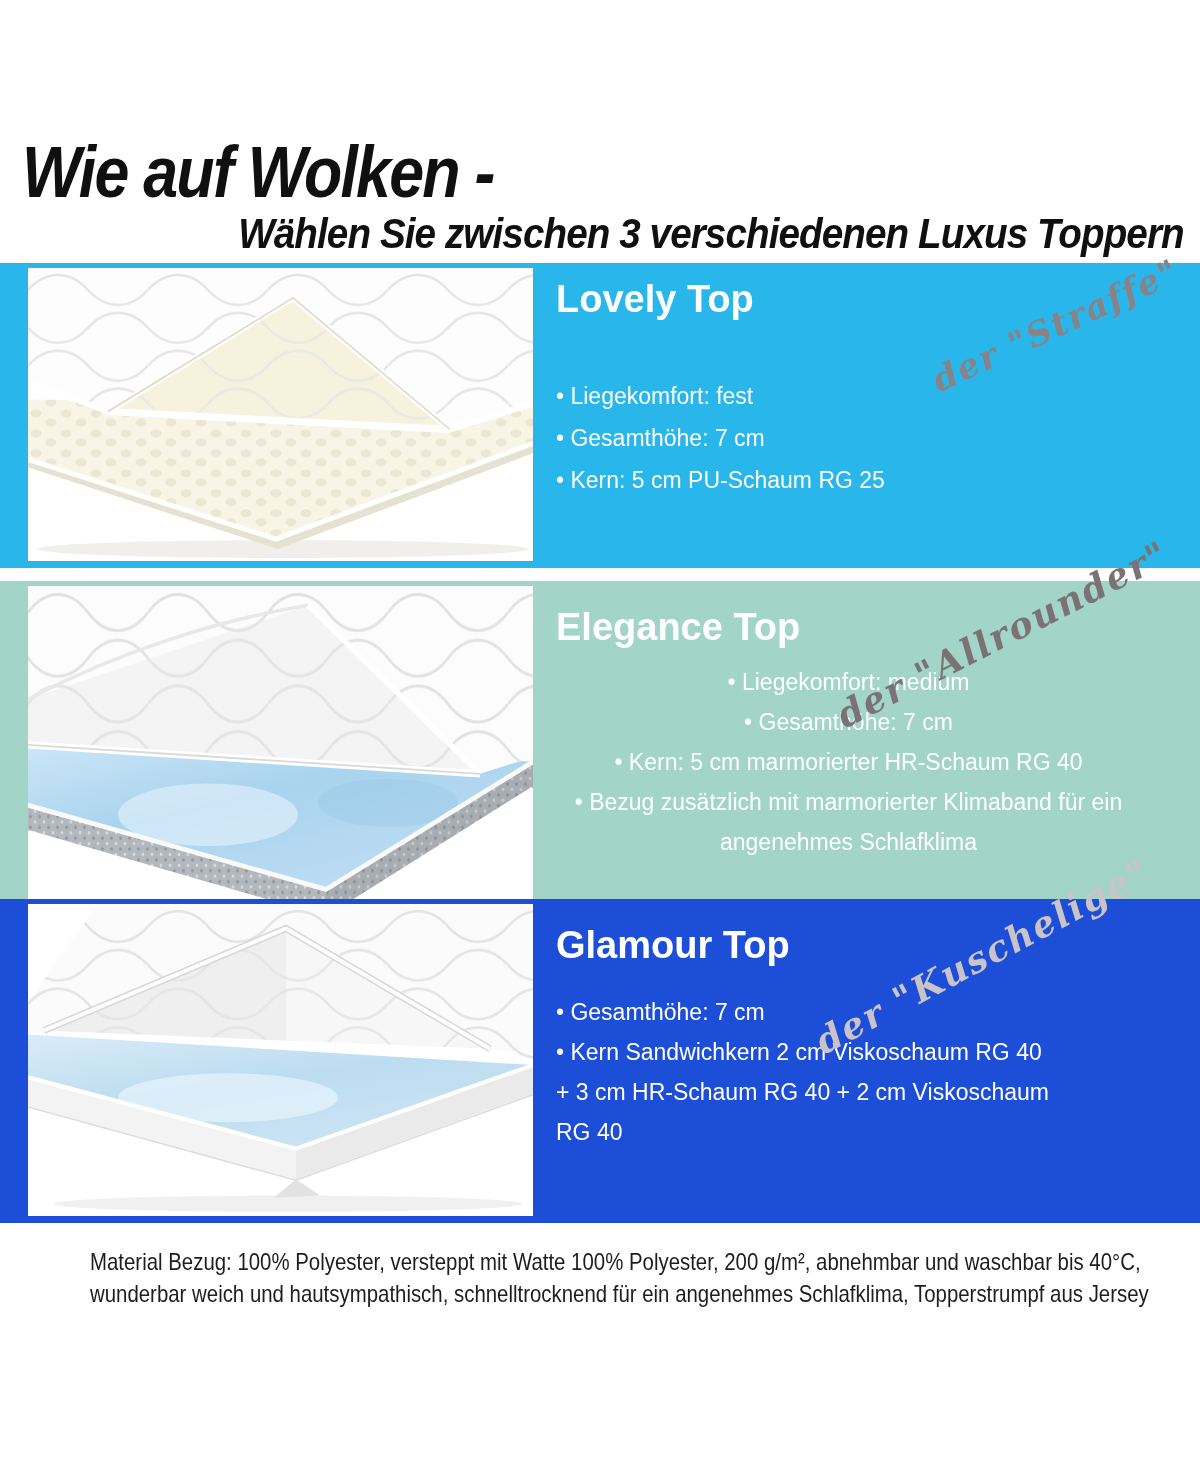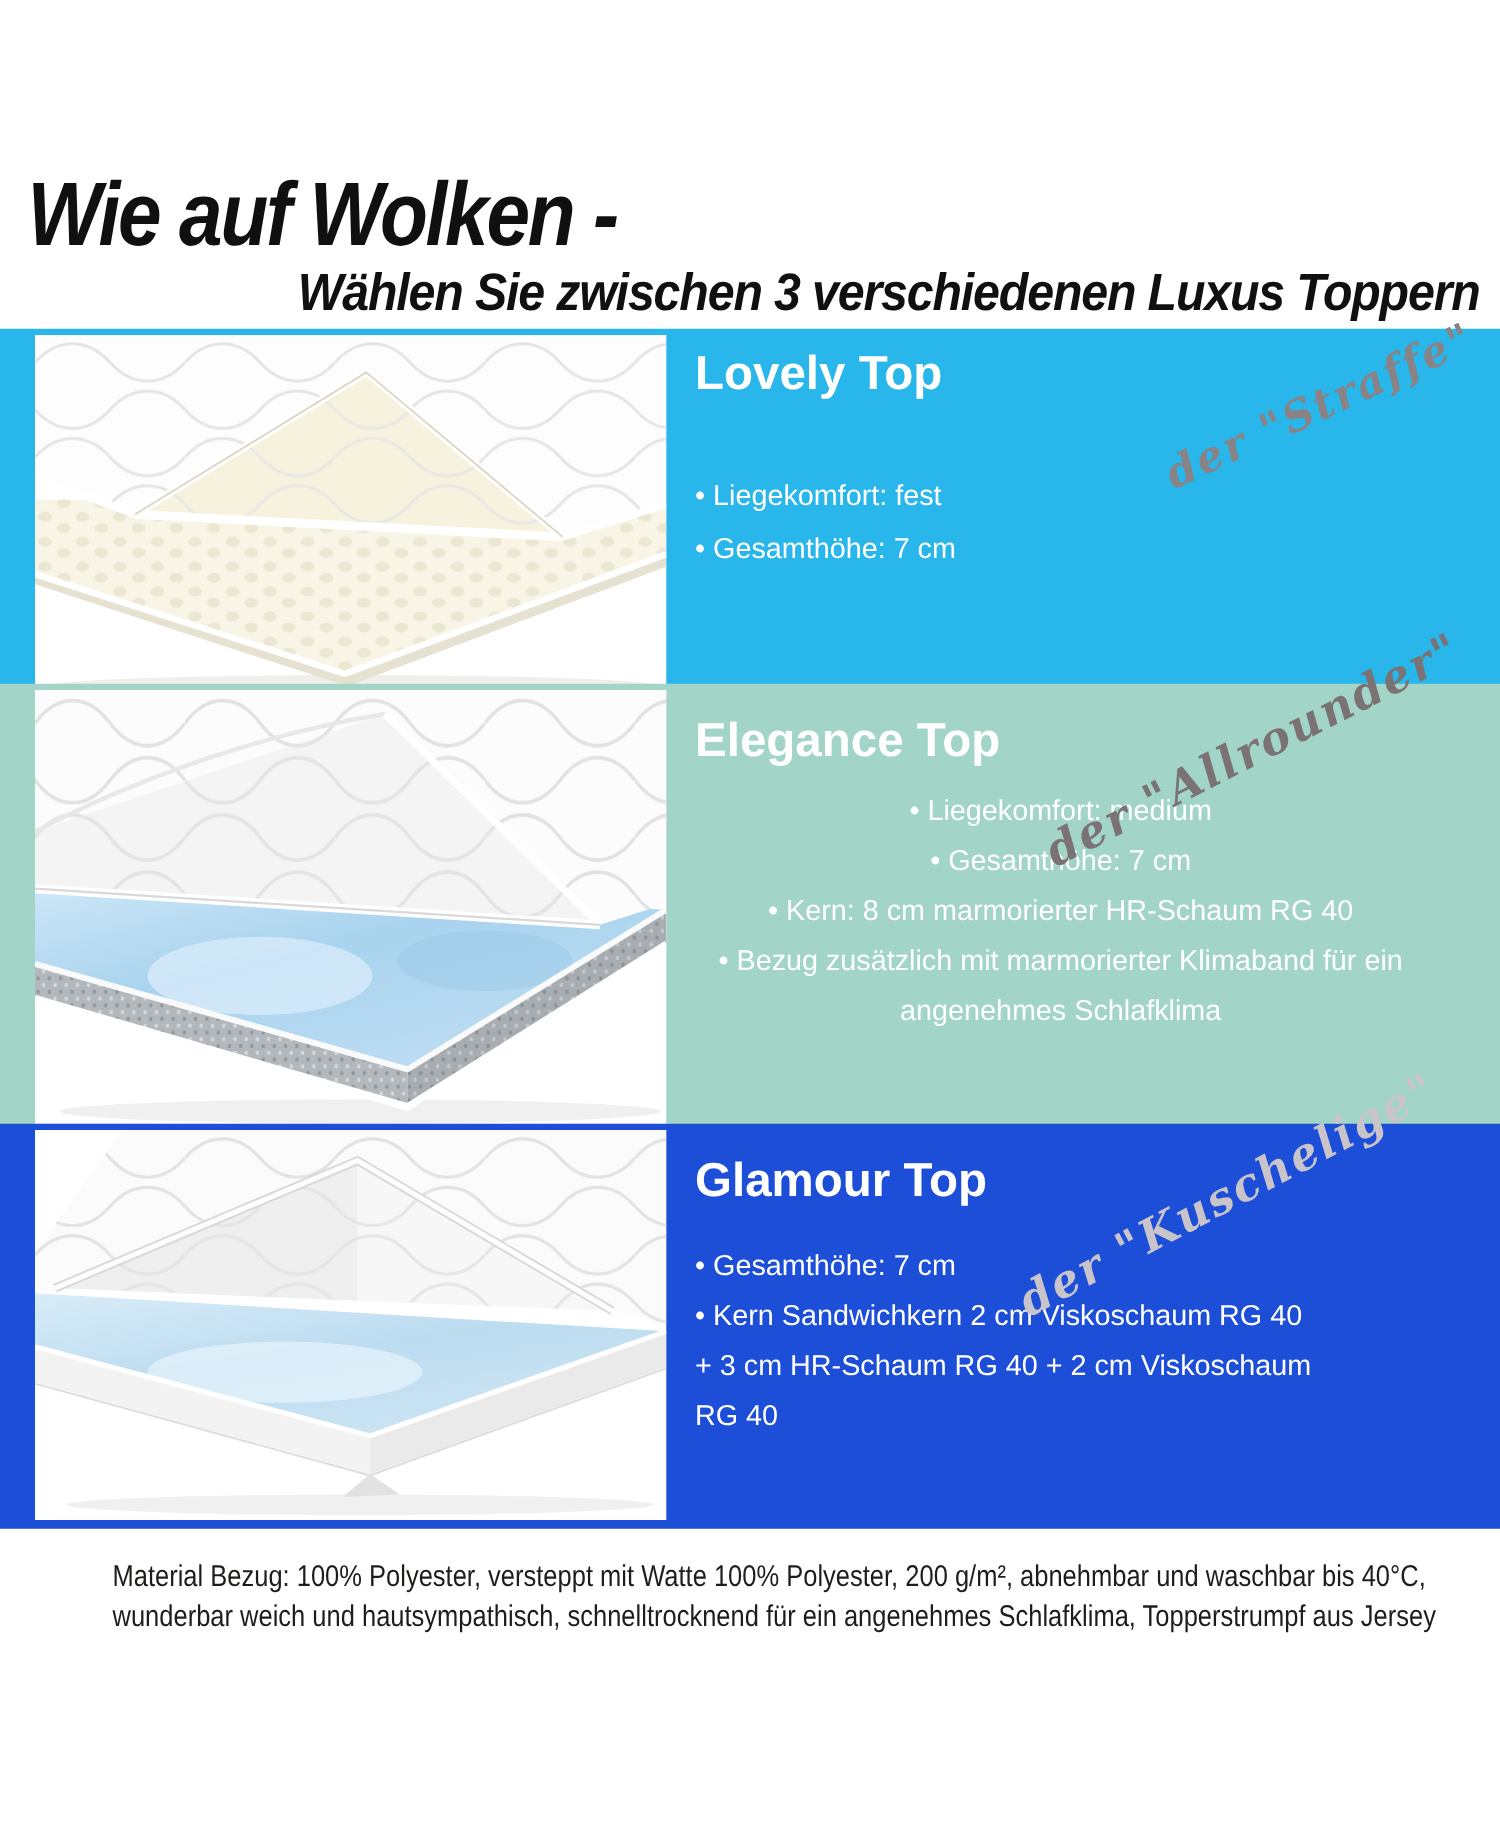--- a/index.html
+++ b/index.html
@@ -10,21 +10,21 @@
   .headline{position:absolute;left:22px;top:136px;font-size:72px;line-height:1.0;
             font-weight:bold;font-style:italic;color:#101010;letter-spacing:-2px;
             white-space:nowrap;transform:scaleX(.87);transform-origin:left top;}
   .subheadline{position:absolute;right:16px;top:213px;font-size:42px;line-height:1.0;
             font-weight:bold;font-style:italic;color:#101010;letter-spacing:-1px;
             white-space:nowrap;transform:scaleX(.92);transform-origin:right top;}
 
   
   .panel{position:absolute;left:0;width:1200px;}
   .panel.p1{top:263px;height:305px;}
-  .panel.p2{top:547px;height:360px;}
+  .panel.p2{top:581px;height:360px;}
   .panel.p3{top:899px;height:324px;}
 
   .photo{position:absolute;left:28px;top:5px;bottom:7px;width:505px;background:#ffffff;}
   .photo svg{display:block;width:100%;height:100%;}
 
   .content{position:absolute;left:556px;right:12px;top:14px;color:#ffffff;}
   .p2 .content,.p3 .content{top:24px;}
   .content h2{margin:0;font-size:38px;line-height:44px;font-weight:bold;color:#ffffff;letter-spacing:0;}
   .bullets{font-size:23px;line-height:40px;color:#ffffff;}
   .p1 .bullets{margin-top:54px;line-height:42px;max-width:620px;}
@@ -77,20 +77,21 @@
         <path d="M80 144 L265 30 L422 162" fill="none" stroke="#ffffff" stroke-width="6"></path>
         <path d="M80 144 L422 162" fill="none" stroke="#ffffff" stroke-width="7"></path>
         <path d="M80 144 L265 30 L422 162" fill="none" stroke="#dcd7c4" stroke-width="1.5"></path>
       </svg>
     </div>
     <div class="content">
       <h2>Lovely Top</h2>
       <div class="bullets">
         <div>• Liegekomfort: fest</div>
         <div>• Gesamthöhe: 7 cm</div>
+        <div>• Kern: 5 cm PU-Schaum RG 25</div>
       </div>
     </div>
     <div class="tagline" style="color: rgb(138, 130, 132);">der "Straffe"</div>
   </section>
 
   <section class="panel p2" style="background-color: rgb(162, 213, 200);">
     <div class="photo" aria-label="elegance-top-mattress-topper-photo">
       <svg viewBox="0 0 505 289" preserveAspectRatio="none">
         <defs>
           <pattern id="q2" width="120" height="76" patternUnits="userSpaceOnUse">
@@ -126,21 +127,21 @@
         <path d="M280 16 L452 156" fill="none" stroke="#ffffff" stroke-width="5"></path>
         <path d="M0 132 L452 156" fill="none" stroke="#ffffff" stroke-width="6"></path>
         <path d="M0 132 L452 156" fill="none" stroke="#d9d9d9" stroke-width="1.5"></path>
       </svg>
     </div>
     <div class="content">
       <h2>Elegance Top</h2>
       <div class="bullets">
         <div>• Liegekomfort: medium</div>
         <div>• Gesamthöhe: 7 cm</div>
-        <div>• Kern: 8 cm marmorierter HR-Schaum RG 40</div>
+        <div>• Kern: 5 cm marmorierter HR-Schaum RG 40</div>
         <div>• Bezug zusätzlich mit marmorierter Klimaband für ein angenehmes Schlafklima</div>
       </div>
     </div>
     <div class="tagline" style="color: rgb(123, 114, 116);">der "Allrounder"</div>
   </section>
 
   <section class="panel p3" style="background-color: #1d4ed8;">
     <div class="photo" aria-label="glamour-top-mattress-topper-photo">
       <svg viewBox="0 0 505 306" preserveAspectRatio="none">
         <defs>

